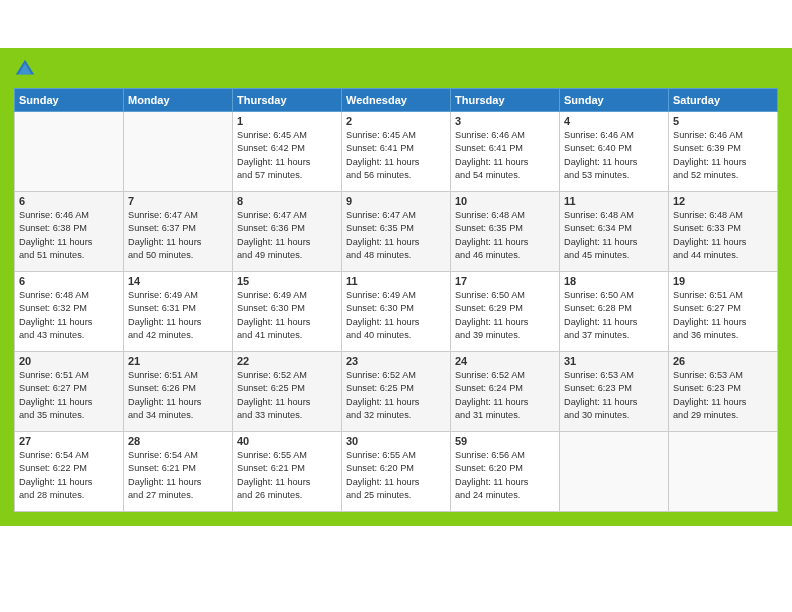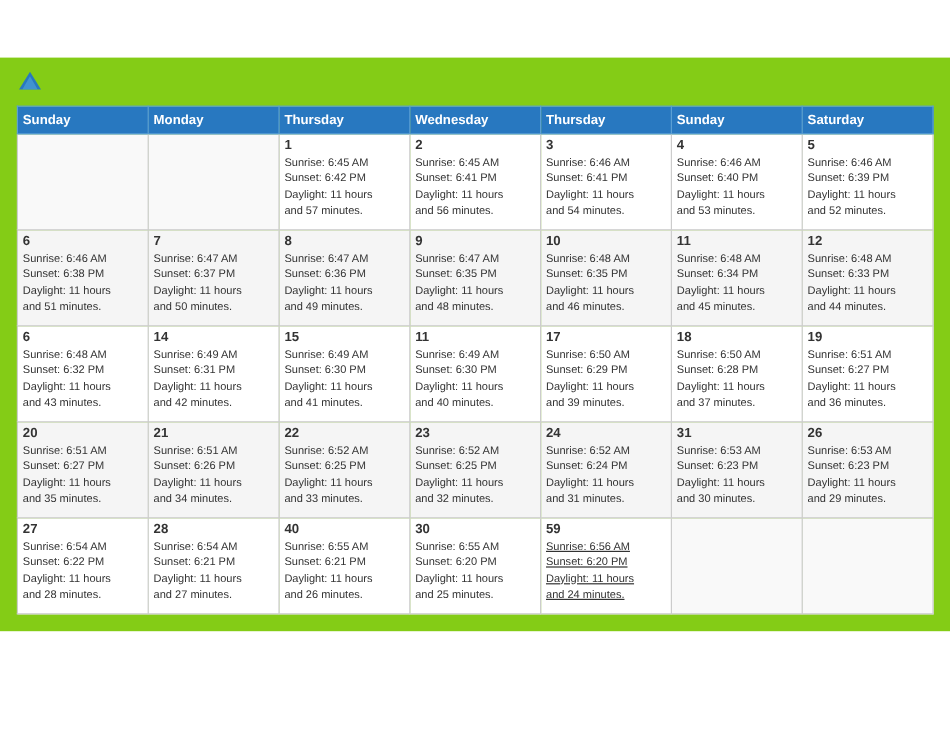--- a/index.html
+++ b/index.html
@@ -352,21 +352,21 @@
           </td>
           <td>
             <span class="day-num">30</span>
             <div class="day-info" style="white-space: pre-line;">Sunrise: 6:55 AM
 Sunset: 6:20 PM
 Daylight: 11 hours
 and 25 minutes.</div>
           </td>
           <td>
             <span class="day-num">59</span>
-            <div class="day-info" style="white-space: pre-line; text-decoration: underline;">Sunrise: 6:56 AM
+            <div class="day-info" style="white-space: pre-line;">Sunrise: 6:56 AM
 Sunset: 6:20 PM
 Daylight: 11 hours
 and 24 minutes.</div>
           </td>
           <td class="empty"></td>
           <td class="empty"></td>
         </tr>
       </tbody>
   </table>
 </div>

